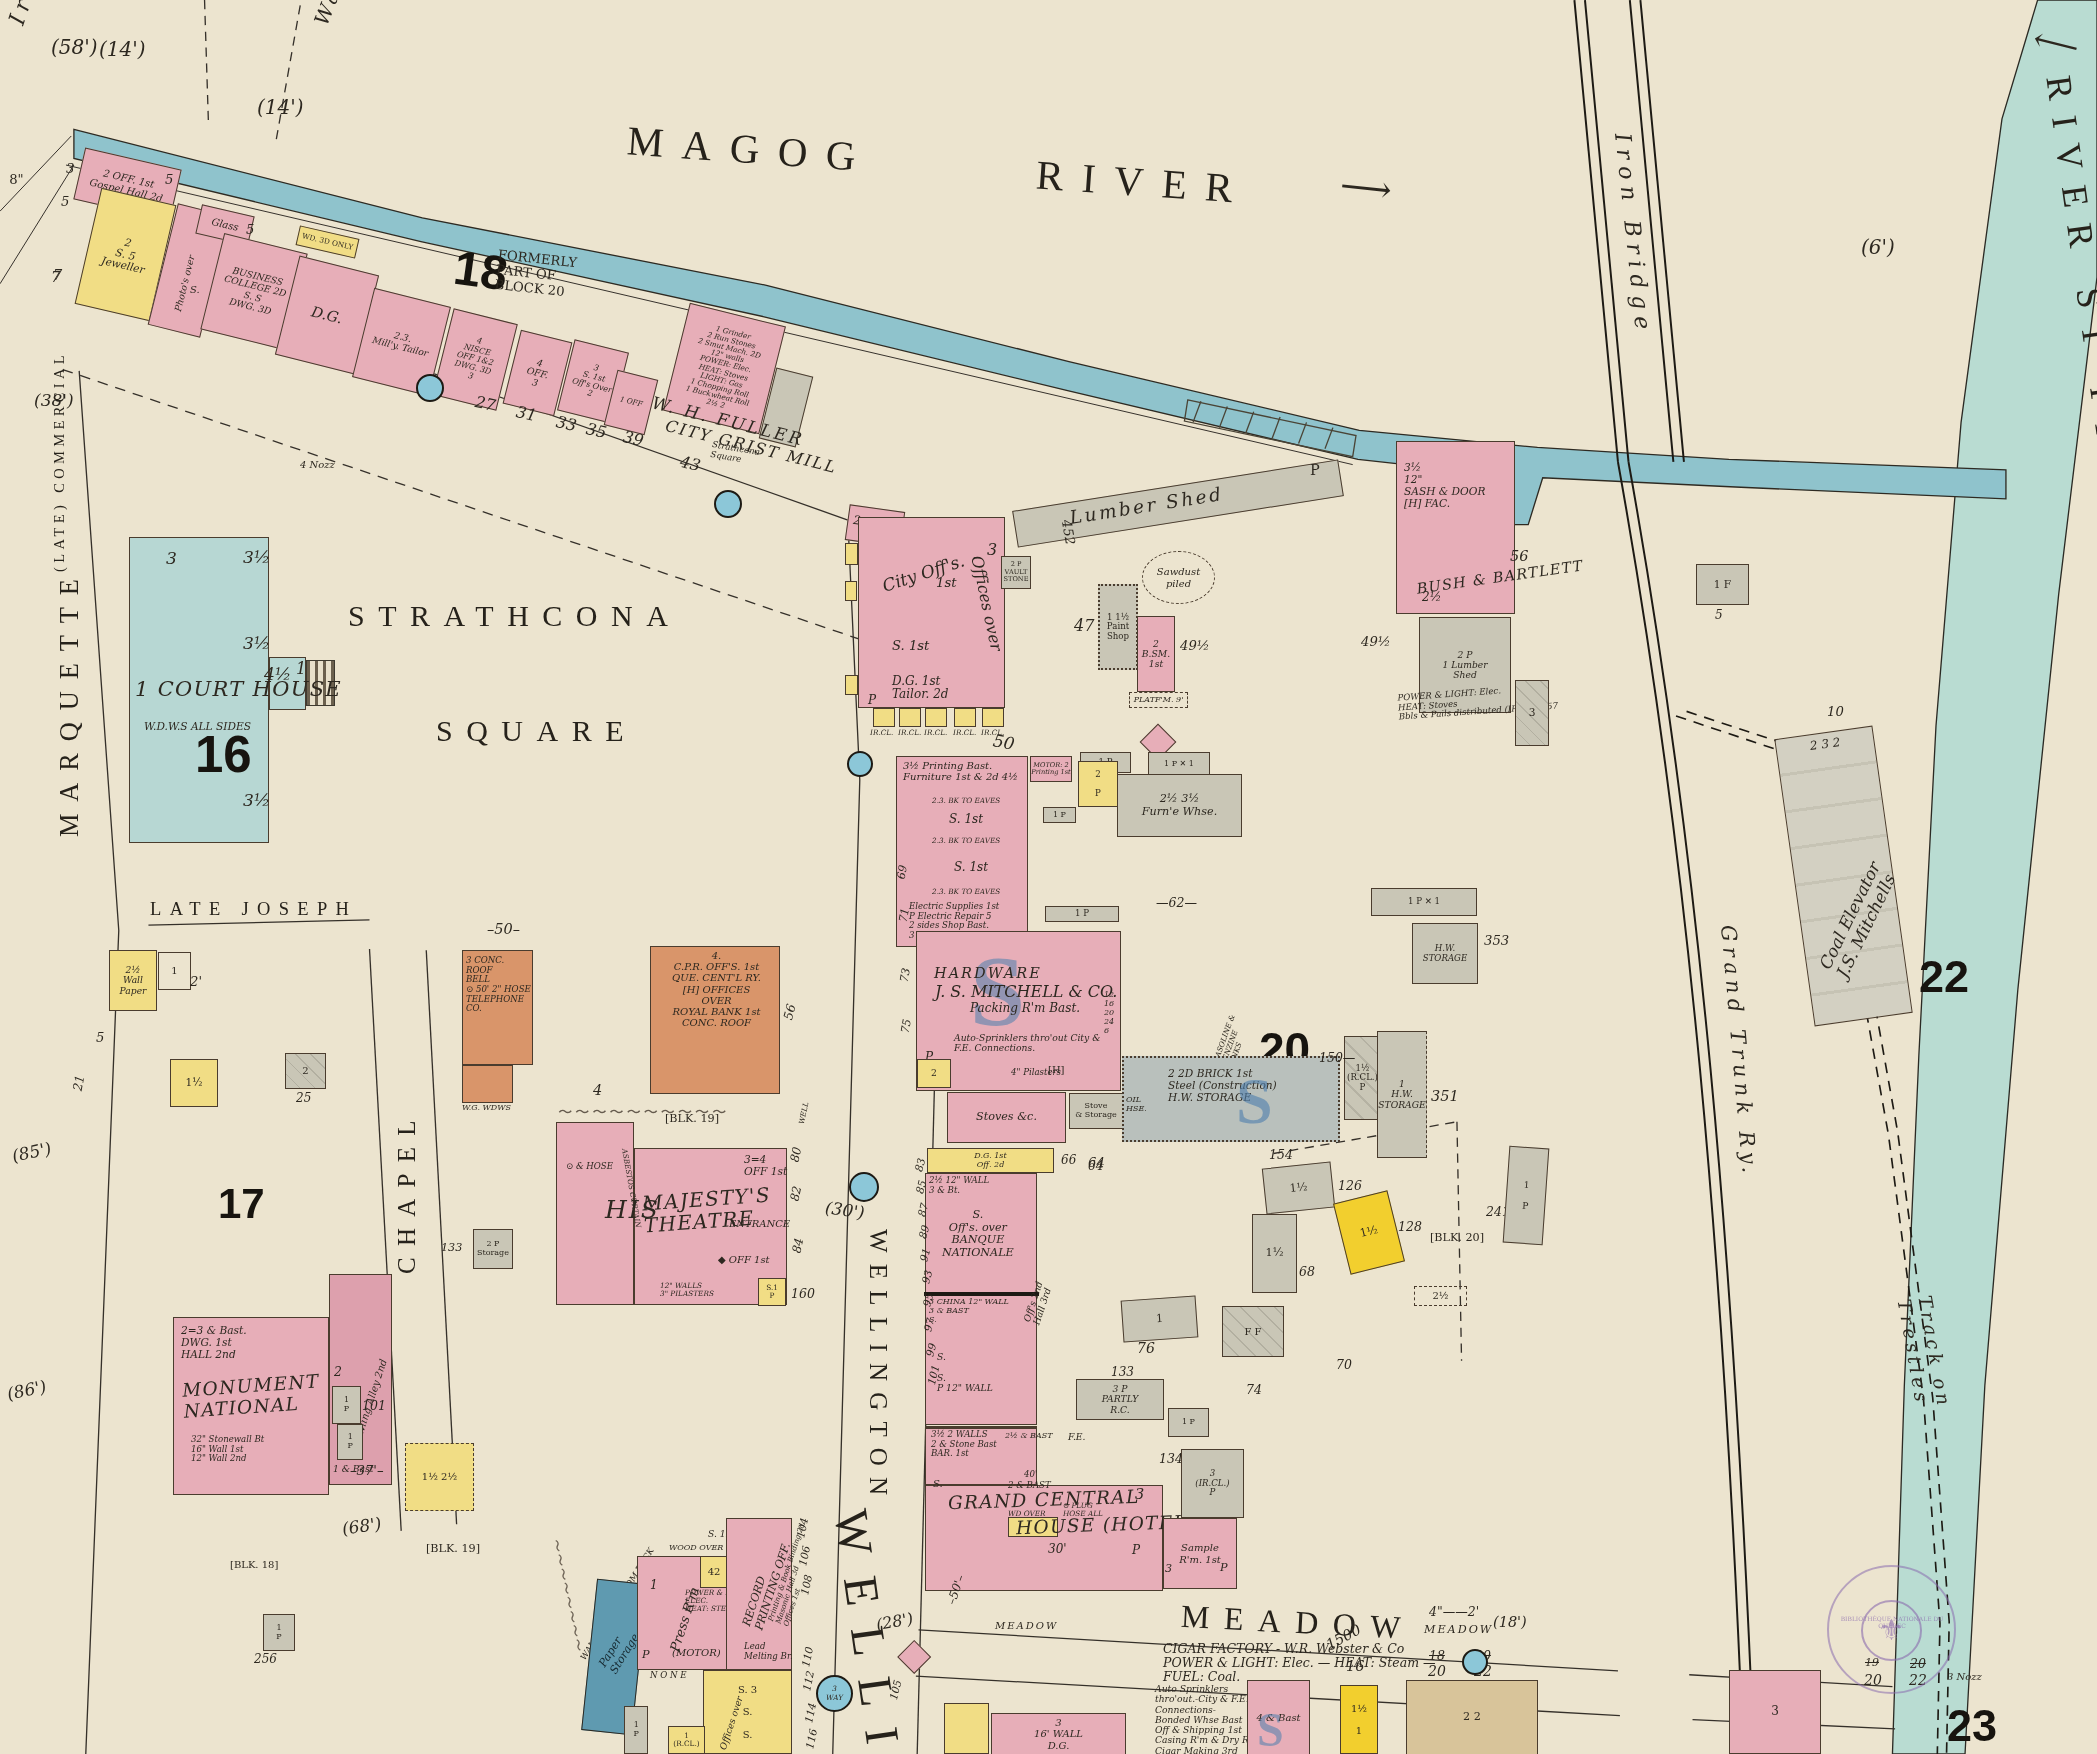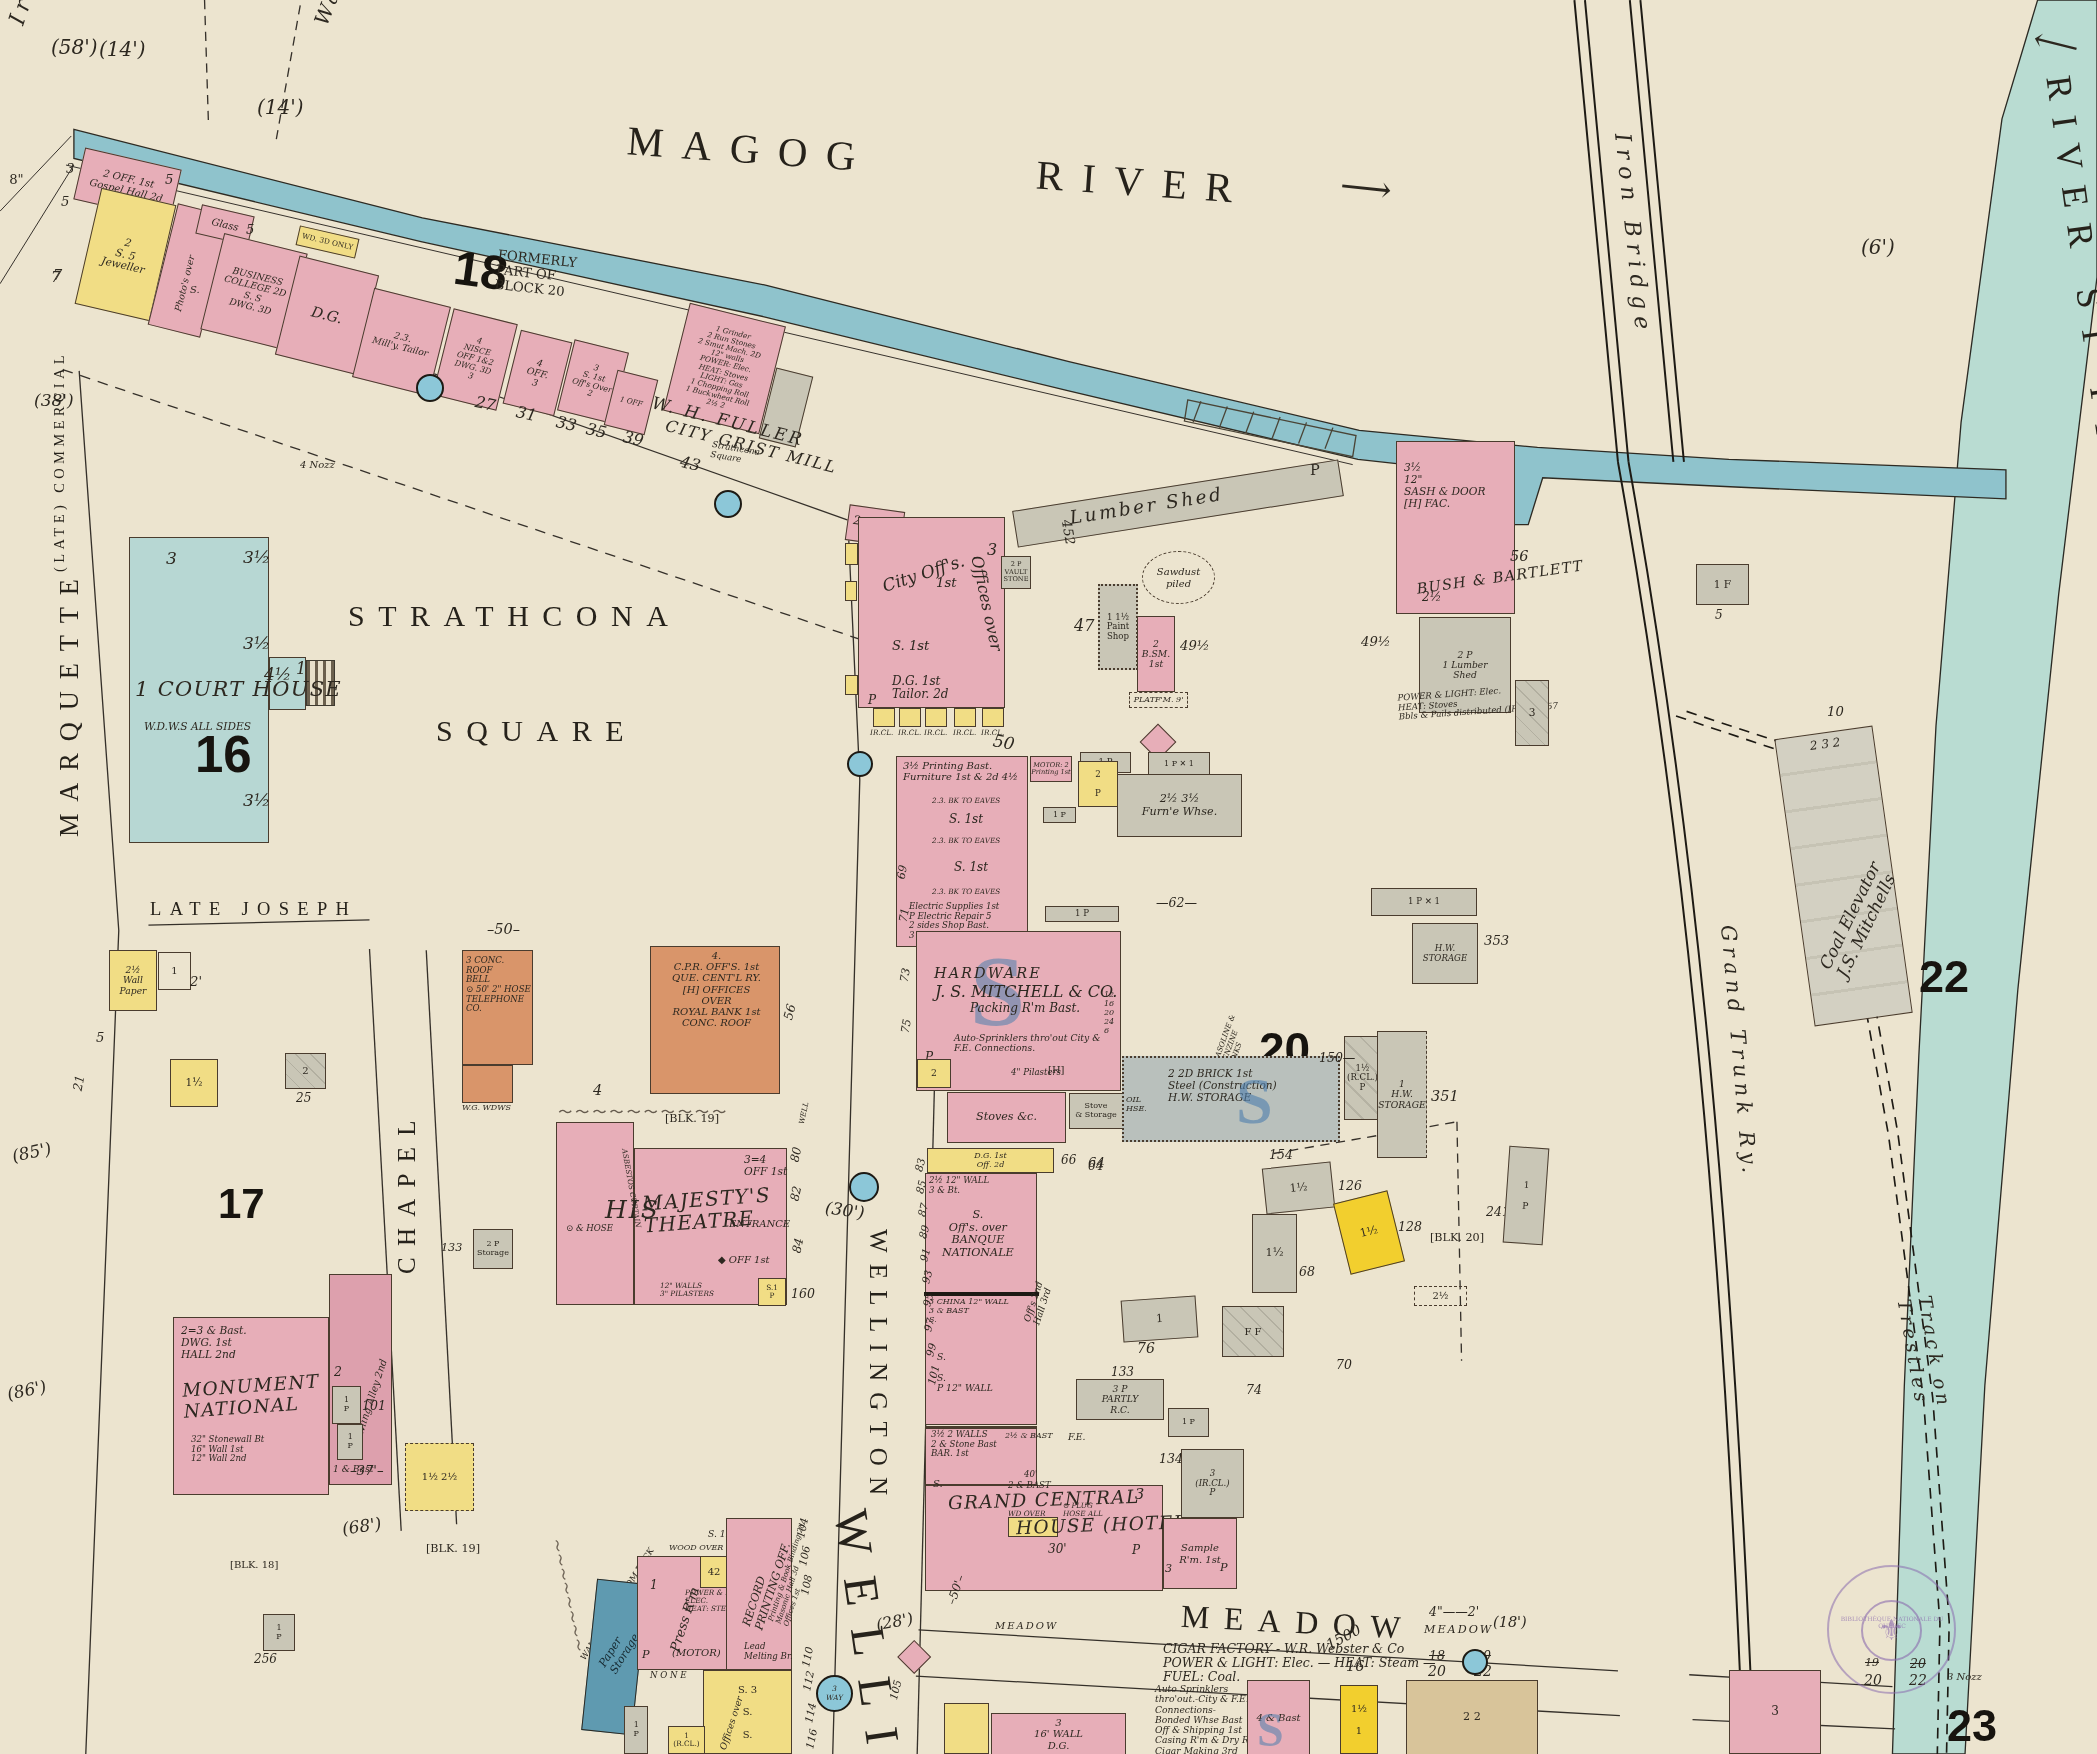--- a/index.html
+++ b/index.html
@@ -358,21 +358,21 @@
 [H]  OFFICES
 OVER
 ROYAL BANK 1st
 CONC. ROOF</div>
 <div class="t i" style="left:782px;top:1005px;font-size:12.5px;transform:rotate(-75deg)">56</div>
 <div class="t" style="left:665px;top:1113px;font-size:11.2px">[BLK. 19]</div>
 
 <div class="t" style="left:558px;top:1104px;font-size:14.5px;letter-spacing:2.6px;color:#44392e;opacity:.8">〜〜〜〜〜〜〜〜〜〜</div>
 <div class="e p" style="left:556px;top:1122px;width:78px;height:183px"></div>
 <div class="e p" style="left:634px;top:1148px;width:153px;height:157px"></div>
-<div class="t i" style="left:566px;top:1224px;font-size:8.6px">⊙ &amp; HOSE</div>
+<div class="t i" style="left:566px;top:1162px;font-size:8.6px">⊙ &amp; HOSE</div>
 <div class="t i" style="left:605px;top:1196px;font-size:25px;letter-spacing:2px">HIS</div>
 <div class="t i" style="left:628px;top:1148px;font-size:7.3px;transform:rotate(80deg);transform-origin:0 0">ASBESTOS CURTAIN</div>
 <div class="t i" style="left:643px;top:1188px;font-size:20px;letter-spacing:1.3px;transform:rotate(-4deg)">MAJESTY'S
 THEATRE</div>
 <div class="t i" style="left:744px;top:1154px;font-size:10.6px">3=4
 OFF 1st</div>
 <div class="t i" style="left:729px;top:1218px;font-size:10px">ENTRANCE</div>
 <div class="t i" style="left:718px;top:1254px;font-size:10px">◆  OFF 1st</div>
 <div class="t i" style="left:660px;top:1282px;font-size:7.3px">12" WALLS
 3" PILASTERS</div>

